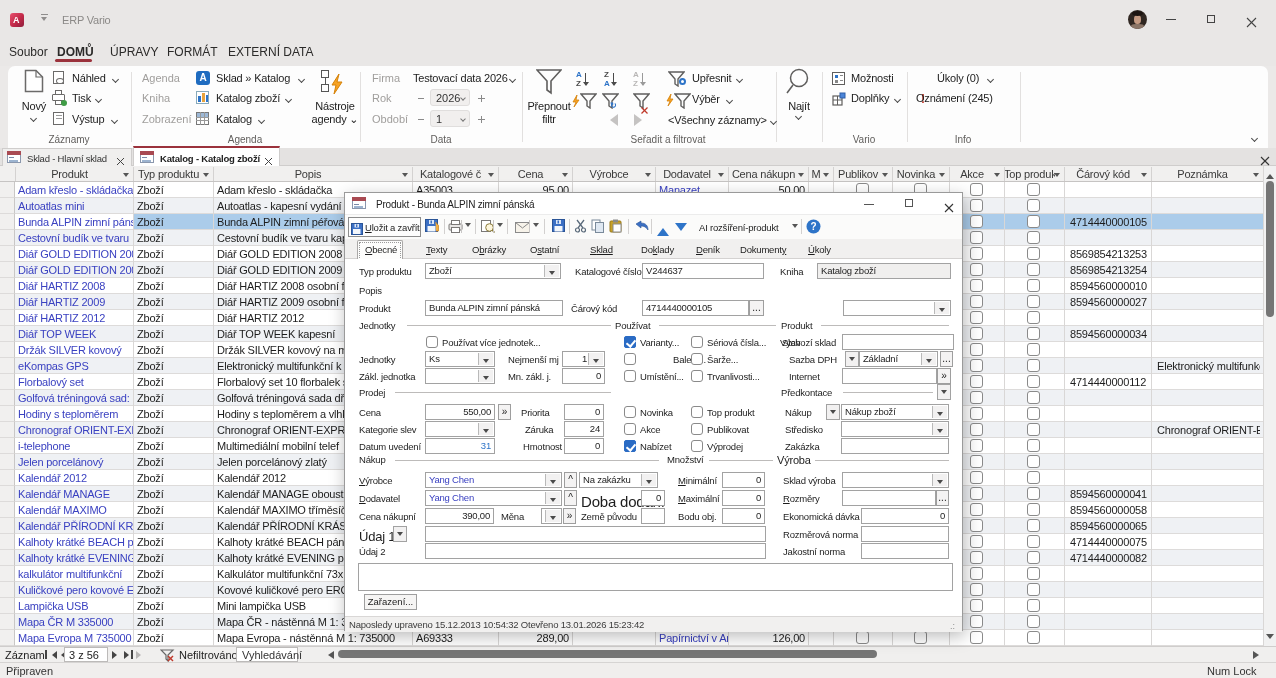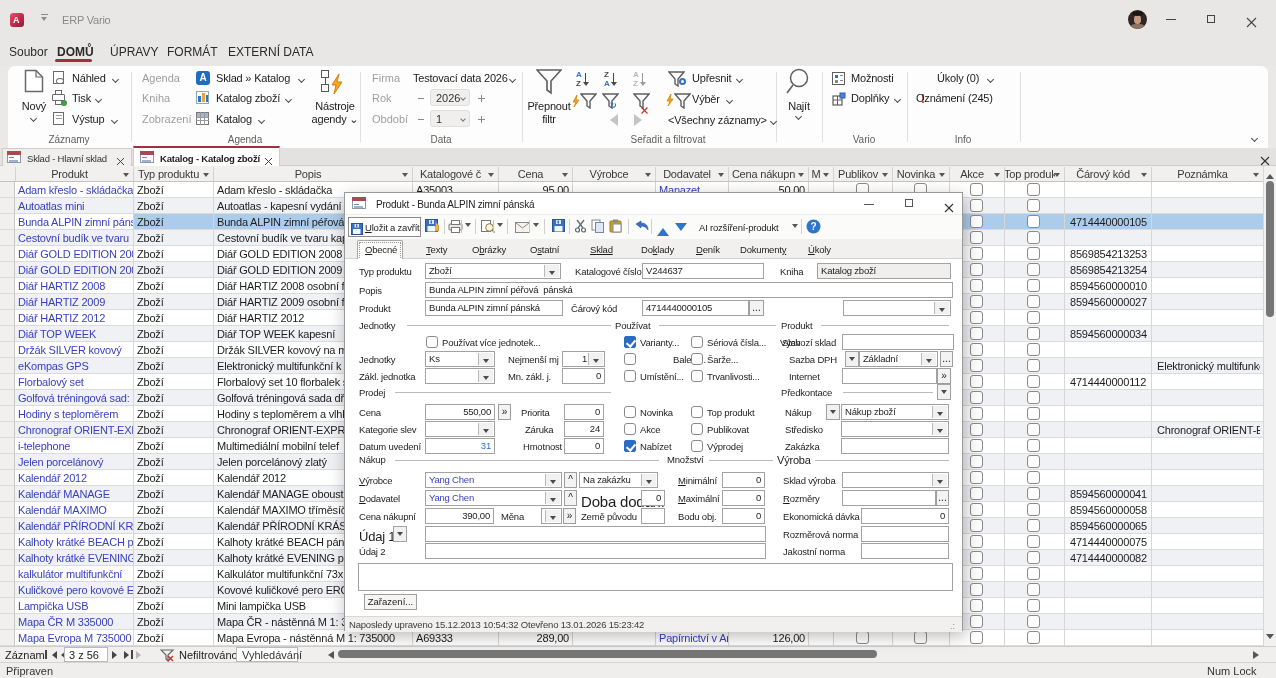--- a/index.html
+++ b/index.html
@@ -710,21 +710,20 @@
     <div class="ab" style="left:351px;top:51px;font-size:9.5px;letter-spacing:-0.2px;color:#1d1d1d;white-space:nowrap;"><span style="text-decoration:underline;">D</span>eník</div>
     <div class="ab" style="left:395px;top:51px;font-size:9.5px;letter-spacing:-0.2px;color:#1d1d1d;white-space:nowrap;">Dokument<span style="text-decoration:underline;">y</span></div>
     <div class="ab" style="left:463px;top:51px;font-size:9.5px;letter-spacing:-0.2px;color:#1d1d1d;white-space:nowrap;"><span style="text-decoration:underline;">Ú</span>koly</div>
     <div class="ab" style="left:14px;top:73px;font-size:9.5px;letter-spacing:-0.2px;color:#1d1d1d;white-space:nowrap;">Typ produktu</div>
     <div class="fld cmb" style="left:80px;top:70px;width:136px;height:16px;color:#1d1d1d;line-height:14px;">Zboží<span class="dd"></span></div>
     <div class="ab" style="left:230px;top:73px;font-size:9.5px;letter-spacing:-0.2px;color:#1d1d1d;white-space:nowrap;">Katalogové číslo</div>
     <div class="fld" style="left:297px;top:70px;width:122px;height:16px;background:#fff;text-align:left;line-height:14px;">V244637</div>
     <div class="ab" style="left:435px;top:73px;font-size:9.5px;letter-spacing:-0.2px;color:#1d1d1d;white-space:nowrap;">Kniha</div>
     <div class="fld" style="left:472px;top:70px;width:134px;height:16px;background:#f0efee;text-align:left;line-height:14px;">Katalog zboží</div>
     <div class="ab" style="left:14px;top:92px;font-size:9.5px;letter-spacing:-0.2px;color:#1d1d1d;white-space:nowrap;">Popis</div>
-    <div class="fld" style="left:80px;top:89px;width:528px;height:16px;background:#fff;text-align:left;line-height:14px;">Bunda ALPIN zimní péřová&nbsp; pánská</div>
     <div class="ab" style="left:14px;top:110px;font-size:9.5px;letter-spacing:-0.2px;color:#1d1d1d;white-space:nowrap;">Produkt</div>
     <div class="fld" style="left:80px;top:107px;width:138px;height:16px;background:#fff;text-align:left;line-height:14px;">Bunda ALPIN zimní pánská</div>
     <div class="ab" style="left:226px;top:110px;font-size:9.5px;letter-spacing:-0.2px;color:#1d1d1d;white-space:nowrap;">Čárový kód</div>
     <div class="fld" style="left:297px;top:107px;width:107px;height:16px;background:#fff;text-align:left;line-height:14px;">4714440000105</div>
     <div class="btn" style="left:404px;top:107px;width:15px;height:16px;font-size:10px;line-height:13px;">...</div>
     <div class="ab" style="left:435px;top:110px;font-size:9.5px;letter-spacing:-0.2px;color:#1d1d1d;white-space:nowrap;margin-top:34px;">Výchozí sklad</div>
     <div class="fld cmb" style="left:498px;top:107px;width:108px;height:16px;color:#1d1d1d;line-height:14px;">
       <span class="dd"></span>
     </div>
     <div class="ab" style="left:14px;top:127px;font-size:9.5px;letter-spacing:-0.2px;color:#1d1d1d;white-space:nowrap;">Jednotky</div>

